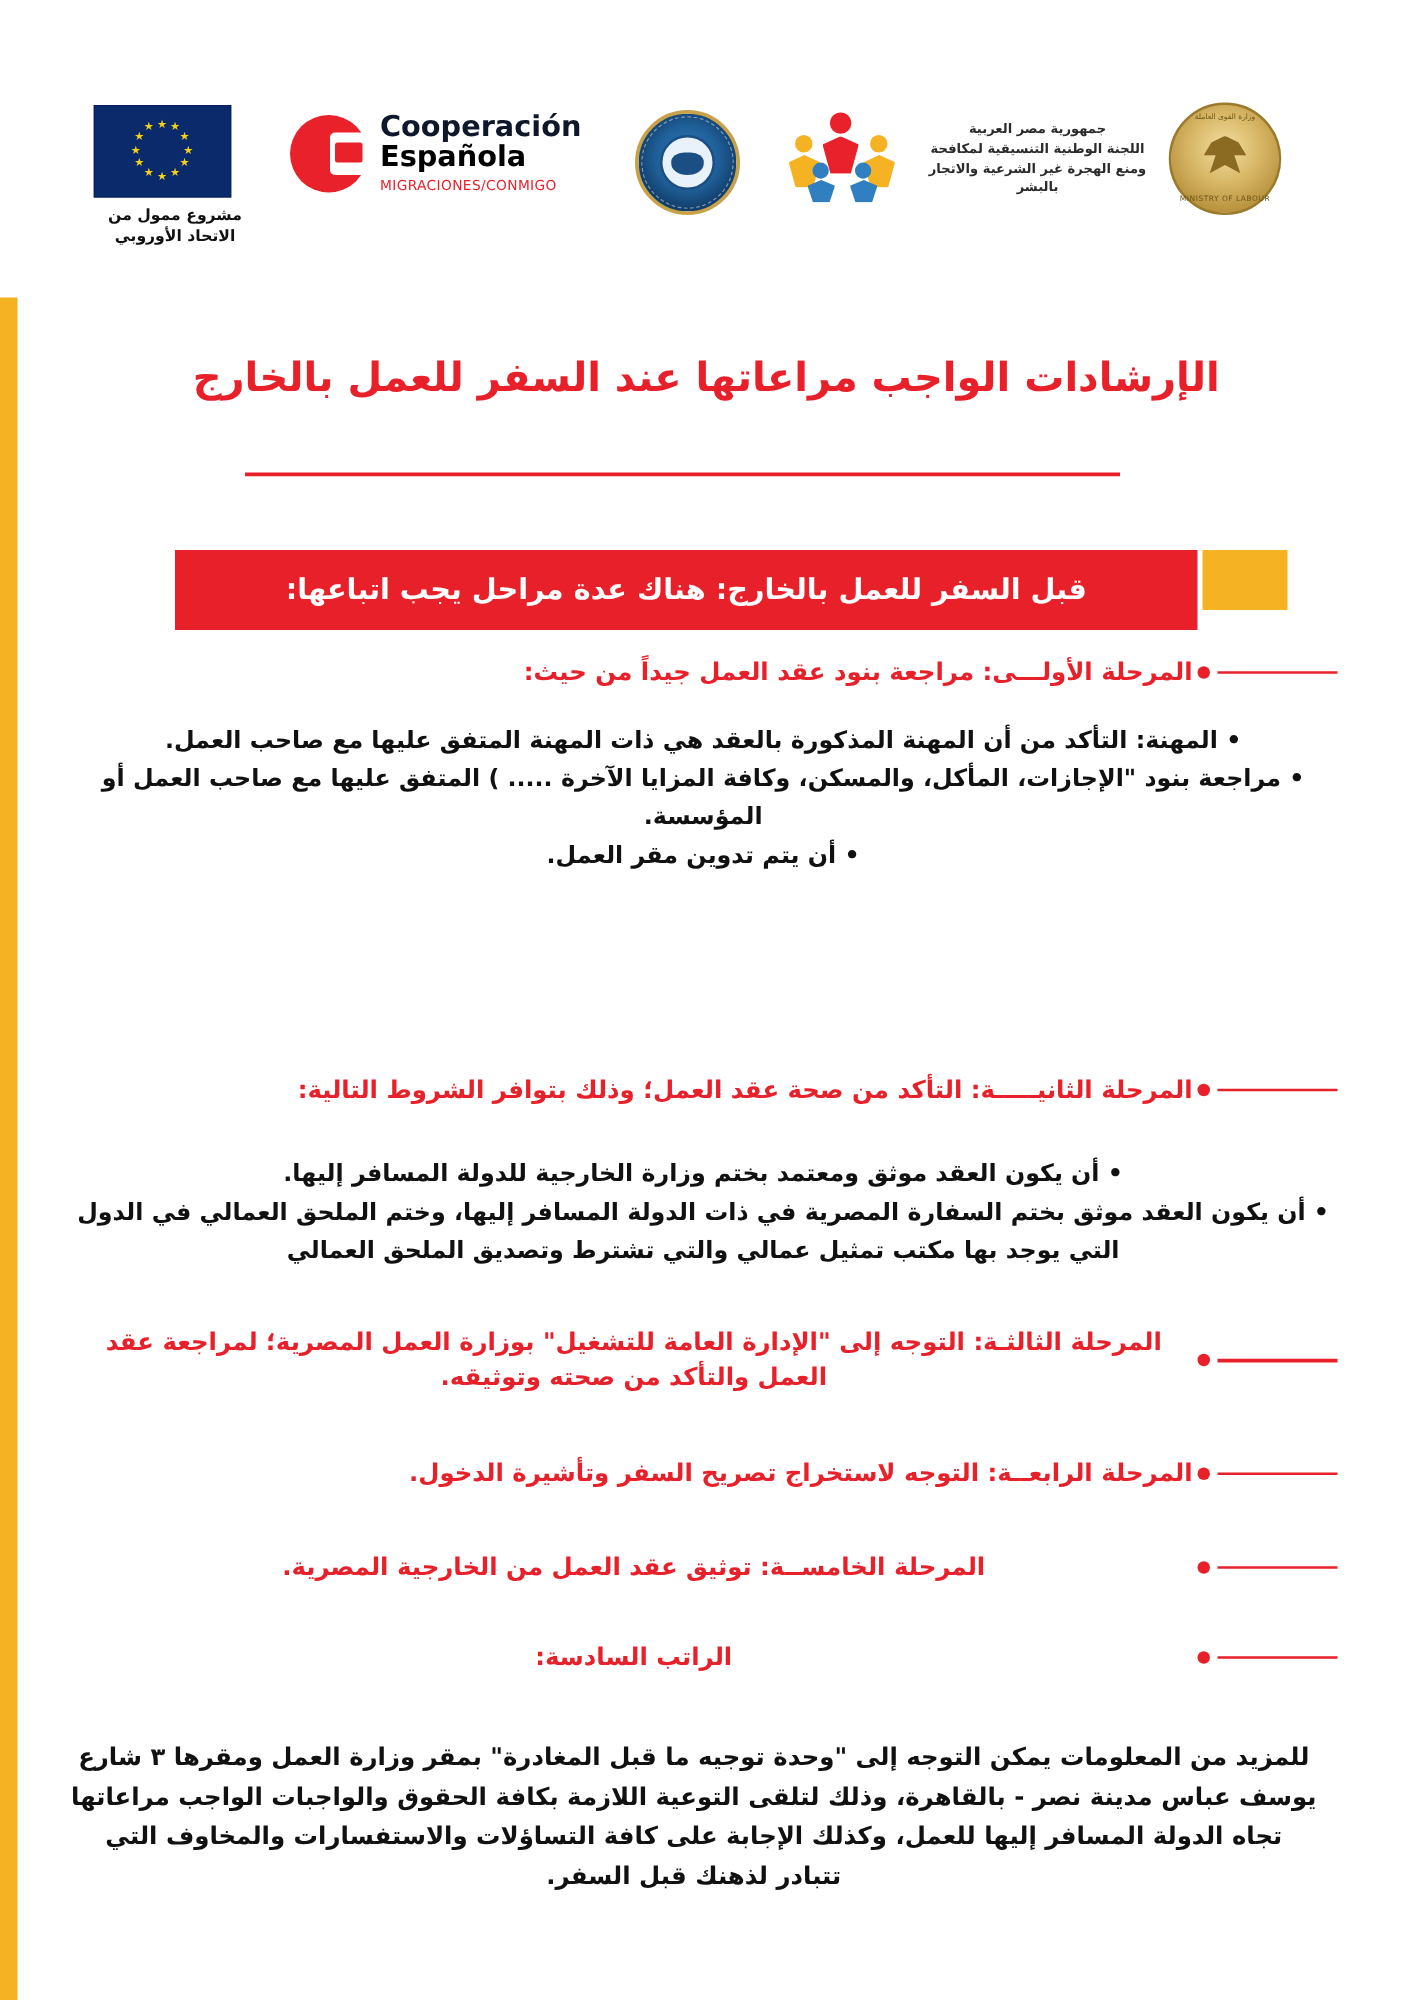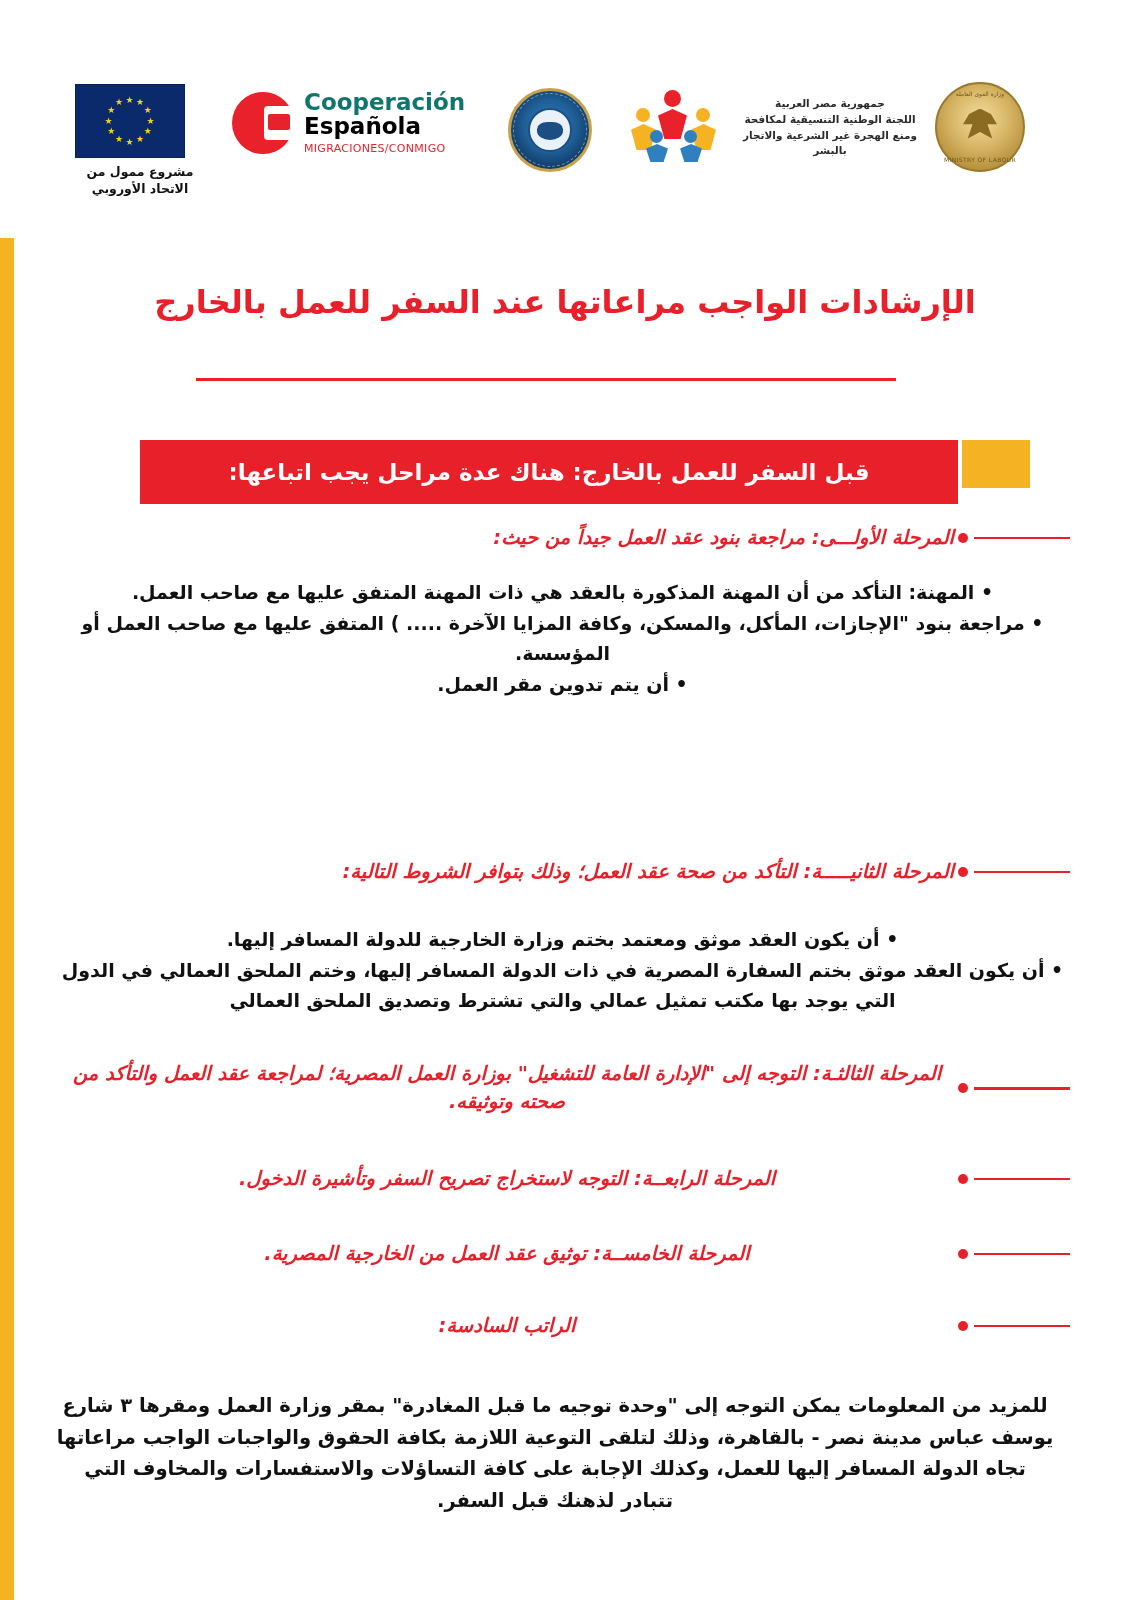--- a/index.html
+++ b/index.html
@@ -97,21 +97,21 @@
     border-radius: 2px;
     z-index: 2;
   }
   .coop-text {
     text-align: left;
     direction: ltr;
   }
   .coop-text .l1 {
     font-size: 23px;
     font-weight: bold;
-    color: #0f766e;
+    color: #0f172a;
     line-height: 1.05;
   }
   .coop-text .l2 {
     font-size: 23px;
     font-weight: bold;
     color: #000000;
     line-height: 1.05;
   }
   .coop-text .l3 {
     font-size: 11px;
@@ -275,21 +275,20 @@
     top: 0;
     width: 68px;
     height: 48px;
     background: #f5b223;
   }
 
   
   .stage {
     position: absolute;
     direction: rtl;
-    font-style: italic;
   }
   .stage-line-row {
     display: flex;
     align-items: center;
     justify-content: flex-start;
     direction: rtl;
     gap: 0;
   }
   .stage-text {
     color: #e8202a;
@@ -462,21 +461,21 @@
     <div class="stage-dash"></div>
     <div class="stage-dot"></div>
     <div class="stage-text" style="text-align:center;">المرحلة الثالثـة: التوجه إلى "الإدارة العامة للتشغيل" بوزارة العمل المصرية؛ لمراجعة عقد العمل والتأكد من صحته وتوثيقه.</div>
   </div>
 </div>
 
 <div class="stage" style="top:1165px; left:60px; width:1010px;">
   <div class="stage-line-row">
     <div class="stage-dash"></div>
     <div class="stage-dot"></div>
-    <div class="stage-text" style="text-align:center;">المرحلة الرابعــة: التوجه لاستخراج تصريح السفر وتأشيرة الدخول.</div>
+    <div class="stage-text" style="">المرحلة الرابعــة: التوجه لاستخراج تصريح السفر وتأشيرة الدخول.</div>
   </div>
 </div>
 
 <div class="stage" style="top:1240px; left:60px; width:1010px;">
   <div class="stage-line-row">
     <div class="stage-dash"></div>
     <div class="stage-dot"></div>
     <div class="stage-text" style="text-align:center;">المرحلة الخامســة: توثيق عقد العمل من الخارجية المصرية.</div>
   </div>
 </div>

